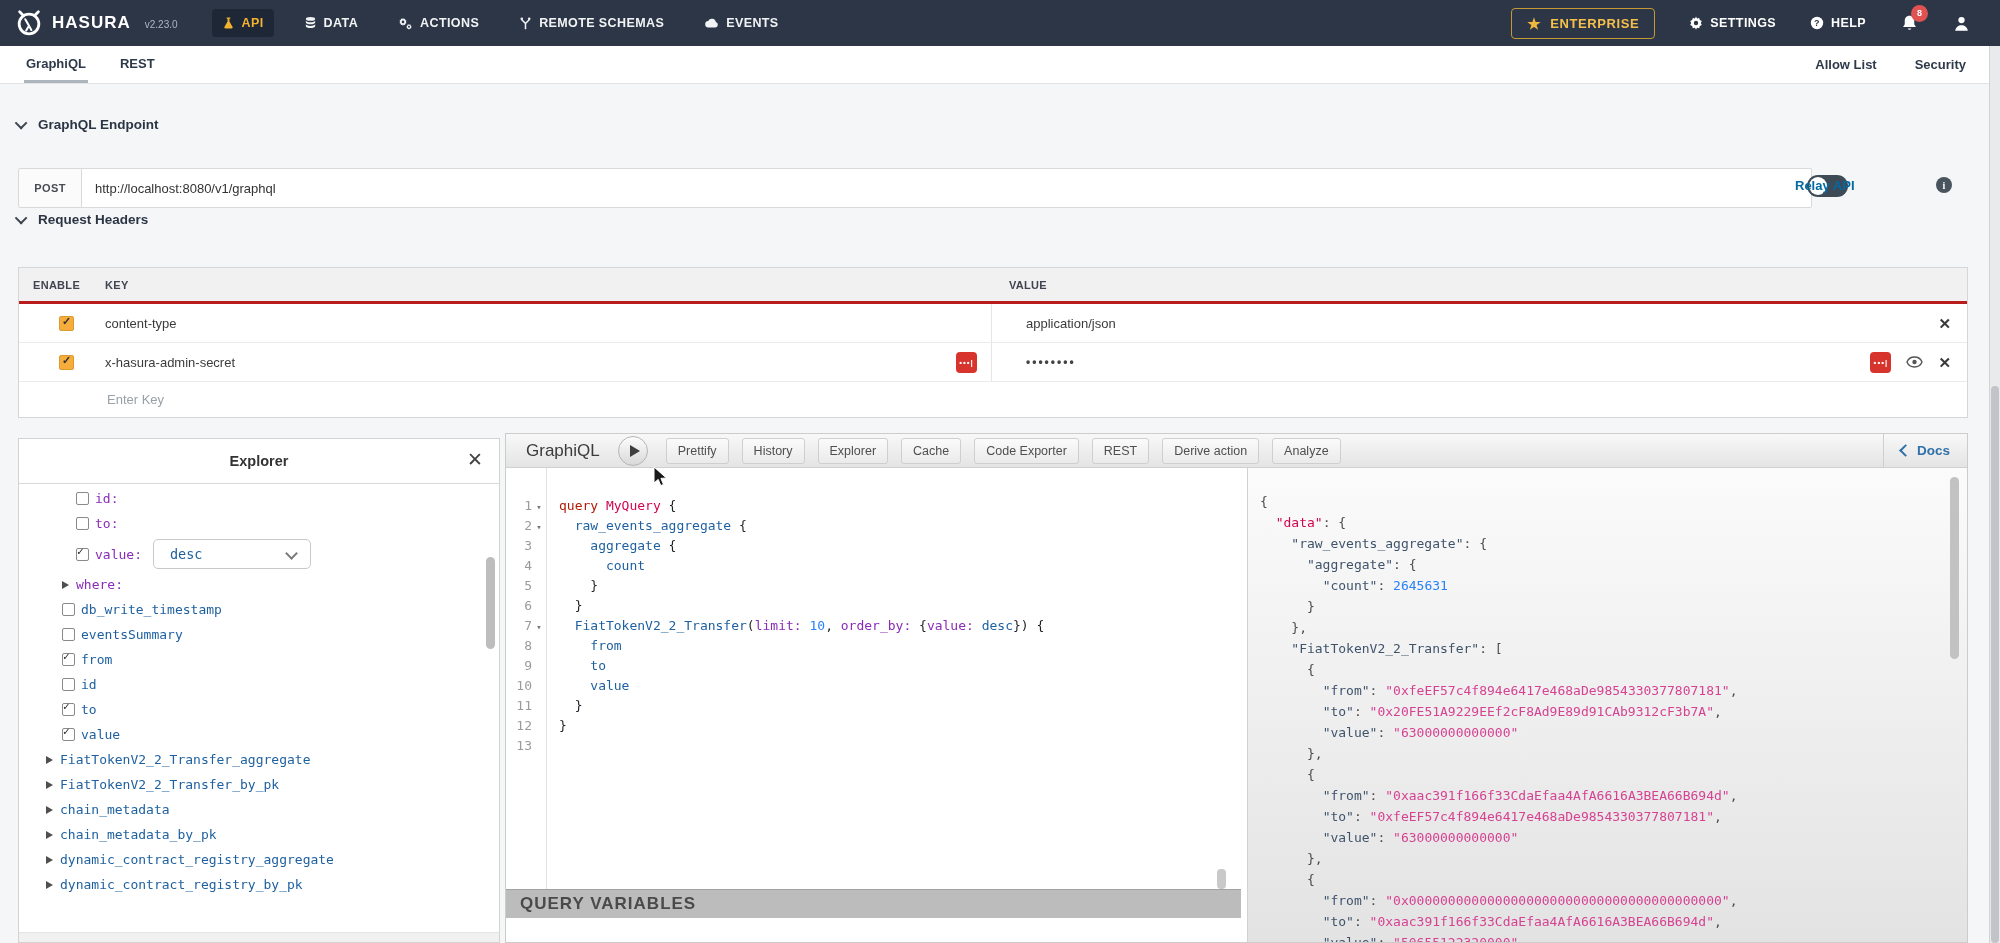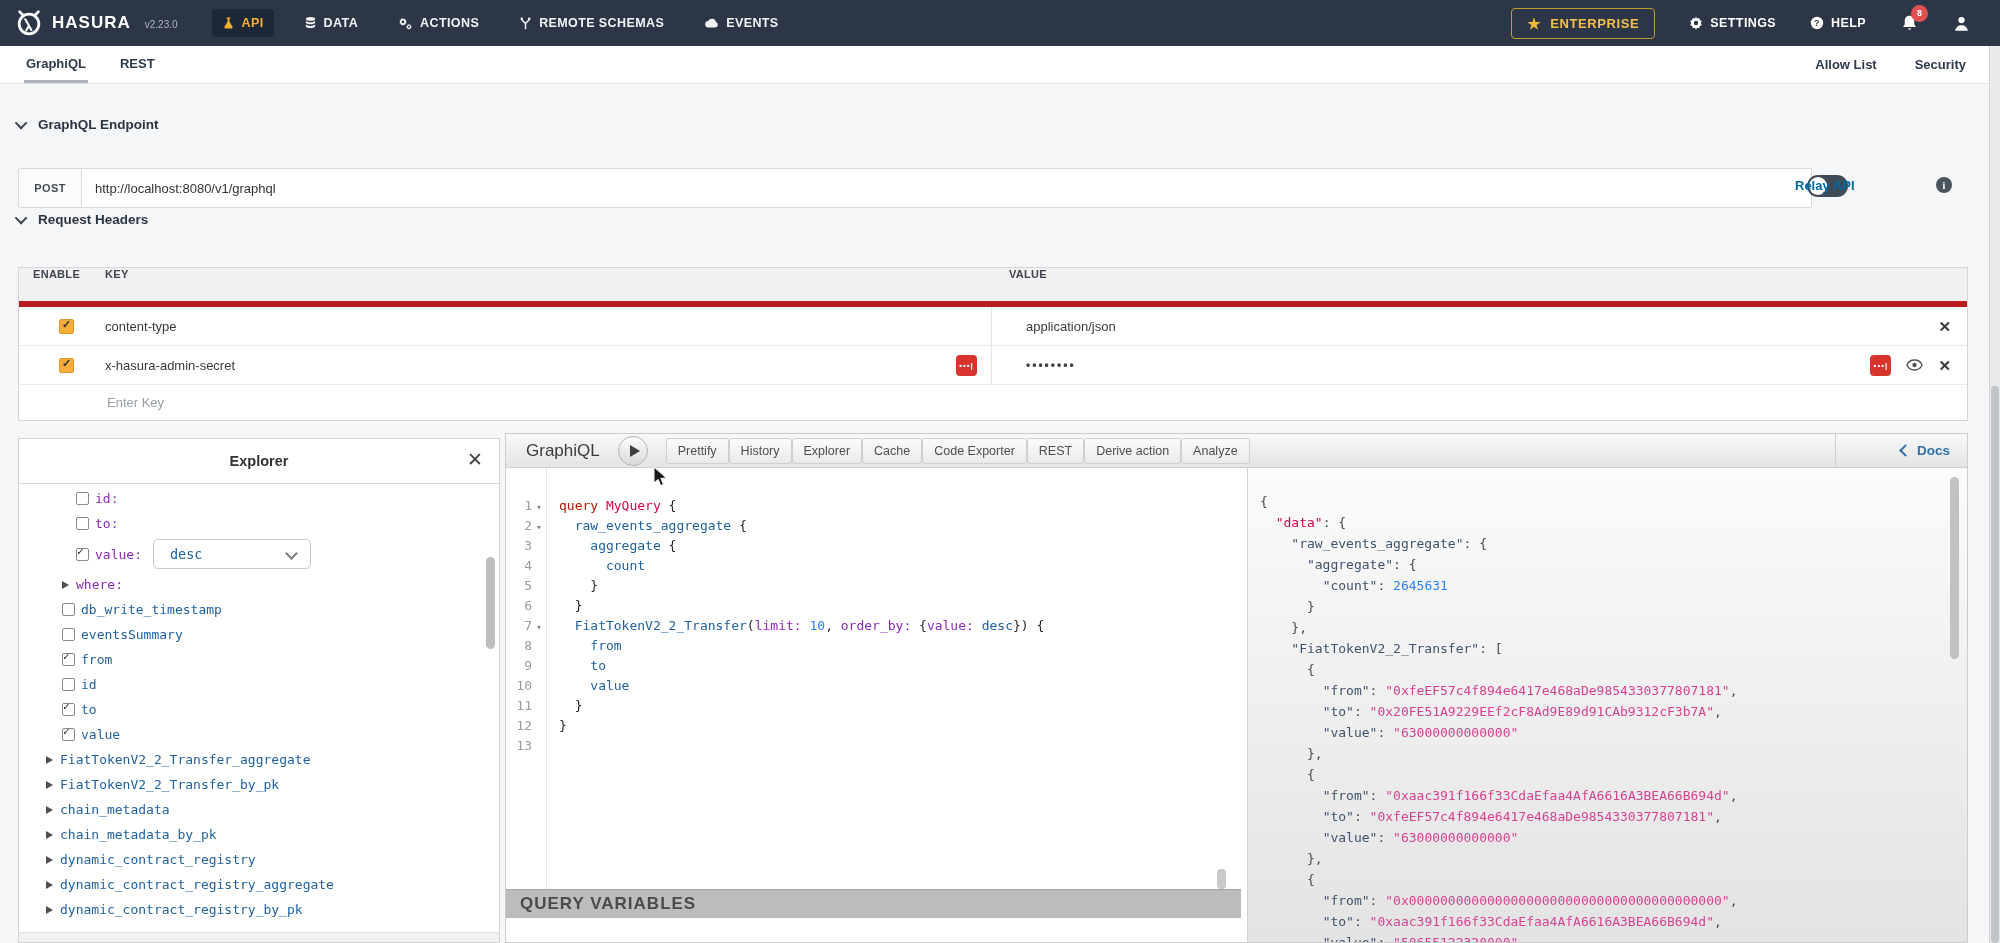--- a/index.html
+++ b/index.html
@@ -50,21 +50,21 @@
   .toggle{position:absolute;left:1807px;top:175px;width:41px;height:22px;border-radius:11px;
     background:#3f4a57;cursor:pointer;}
   .toggle .knob{position:absolute;left:2px;top:2px;width:18px;height:18px;border-radius:50%;background:#fff;}
   .relay-label{position:absolute;left:1795px;top:178px;font-size:13px;color:#0369a1;font-weight:bold;}
   .info-badge{position:absolute;left:1936px;top:177px;width:16px;height:16px;border-radius:50%;
     background:#4a545f;color:#fff;font-size:10px;font-weight:bold;font-family:"Liberation Serif",serif;
     display:flex;align-items:center;justify-content:center;cursor:pointer;}
   
   .headers-table{position:absolute;left:18px;top:267px;width:1950px;background:#fff;
     border:1px solid #d6d6d6;box-sizing:border-box;}
-  .ht-head{height:33px;display:flex;background:#f1f1f2;border-bottom:6px solid #b91c1c;
+  .ht-head{height:33px;display:flex;align-items:center;background:#f1f1f2;border-bottom:3px solid #b91c1c;
     font-size:11px;font-weight:bold;color:#3f4450;letter-spacing:.3px;}
   .col-enable{width:70px;padding-left:14px;box-sizing:border-box;}
   .col-key{width:902px;padding-left:16px;box-sizing:border-box;}
   .col-value{flex:1;padding-left:18px;box-sizing:border-box;}
   .ht-row{display:flex;align-items:stretch;height:38px;border-bottom:1px solid #ebebeb;font-size:13px;color:#3b3b3b;}
   .ht-row:last-child{border-bottom:none;height:35px;}
   .cell{display:flex;align-items:center;box-sizing:border-box;}
   .cell-enable{width:70px;justify-content:flex-start;padding-left:40px;}
   .cell-key{width:902px;padding-left:16px;position:relative;padding-right:14px;}
   .cell-value{flex:1;padding-left:34px;border-left:1px solid #e6e6e6;padding-right:16px;}
@@ -110,26 +110,26 @@
   .gql-panel{position:absolute;left:505px;top:433px;width:1463px;bottom:0;background:#fff;
     border:1px solid #cccccc;box-sizing:border-box;}
   .gql-toolbar{position:absolute;left:0;top:0;right:0;height:34px;
     background:linear-gradient(#f8f8f8,#e4e4e4);border-bottom:1px solid #d0d0d0;
     display:flex;align-items:center;padding-left:20px;box-sizing:border-box;}
   .gql-title{font-size:17px;color:#3b3b3b;margin-right:18px;}
   .exec-btn{width:30px;height:30px;border-radius:50%;background:linear-gradient(#fdfdfd,#d8d8d8);
     border:1px solid #b5b5b5;position:relative;margin-right:18px;cursor:pointer;box-sizing:border-box;flex:none;}
   .exec-btn::after{content:"";position:absolute;left:11px;top:8px;width:0;height:0;
     border-left:10px solid #3f3f3f;border-top:6px solid transparent;border-bottom:6px solid transparent;}
-  .tb-btn{height:24px;padding:0 11px;font-size:12.5px;color:#4f4f4f;
+  .tb-btn{height:24px;padding:0 11px;margin-right:13px;font-size:12.5px;color:#4f4f4f;
     background:linear-gradient(#fbfbfb,#eaeaea);border:1px solid #cfcfcf;border-radius:3px;
     display:flex;align-items:center;cursor:pointer;font-family:"Liberation Sans",sans-serif;}
   .docs-box{margin-left:auto;width:83px;align-self:stretch;border-left:1px solid #cfcfcf;
     display:flex;align-items:center;justify-content:center;gap:7px;color:#3071A9;
-    font-size:13.5px;font-weight:bold;cursor:pointer;padding-left:48px;}
+    font-size:13.5px;font-weight:bold;cursor:pointer;}
   .chev-left{width:7px;height:7px;border-left:2.5px solid #3071A9;border-bottom:2.5px solid #3071A9;
     transform:rotate(45deg);display:inline-block;}
   
   .editor-area{position:absolute;left:0;top:34px;width:735px;bottom:0;background:#fff;overflow:hidden;}
   .gutter-line{position:absolute;left:40px;top:0;height:421px;border-left:1px solid #e2e2e2;}
   .code-lines{position:absolute;left:0;top:28px;right:0;}
   .qline{display:flex;height:20px;font-family:"DejaVu Sans Mono",monospace;font-size:13px;line-height:20px;}
   .ln{width:26px;text-align:right;color:#9b9b9b;flex:none;}
   .fold{width:14px;text-align:center;color:#777;font-size:9px;flex:none;padding-top:1px;}
   .lc{white-space:pre;margin:0;padding-left:13px;font-family:"DejaVu Sans Mono",monospace;}
@@ -406,24 +406,20 @@
         <span class="tri-right"></span>
         <span class="lbl-field">FiatTokenV2_2_Transfer_by_pk</span>
       </div>
       <div class="tree-item ind0">
         <span class="tri-right"></span>
         <span class="lbl-field">chain_metadata</span>
       </div>
       <div class="tree-item ind0">
         <span class="tri-right"></span>
         <span class="lbl-field">chain_metadata_by_pk</span>
-      </div>
-      <div class="tree-item ind0">
-        <span class="tri-right"></span>
-        <span class="lbl-field">dynamic_contract_registry</span>
       </div>
       <div class="tree-item ind0">
         <span class="tri-right"></span>
         <span class="lbl-field">dynamic_contract_registry_aggregate</span>
       </div>
       <div class="tree-item ind0">
         <span class="tri-right"></span>
         <span class="lbl-field">dynamic_contract_registry_by_pk</span>
       </div>
     </div>

